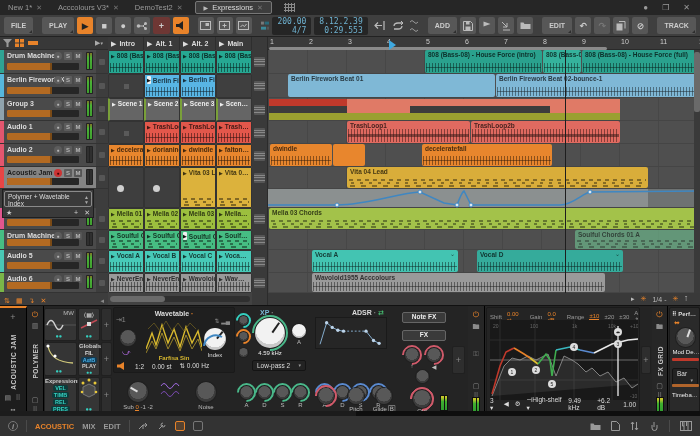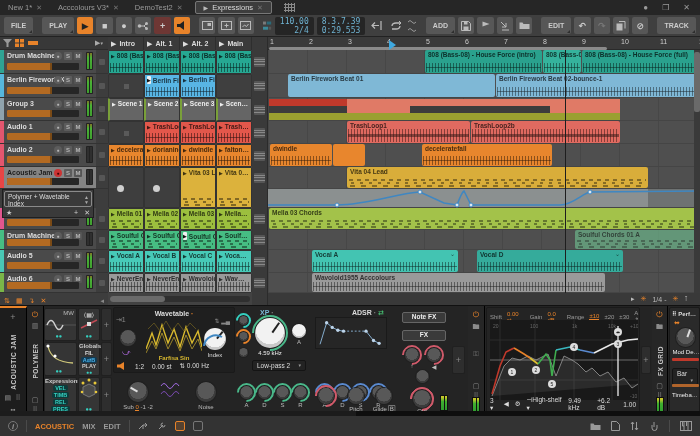--- a/index.html
+++ b/index.html
@@ -215,25 +215,25 @@
         </svg>
     </div>
     <div class="sep"></div>
     <svg class="ic" width="12" height="14" viewBox="0 0 12 14">
         <rect x="0" y="1" width="4" height="4" fill="#7a7a7a"></rect>
         <rect x="5" y="1" width="6" height="4" fill="#2a6a7a"></rect>
         <rect x="0" y="8" width="7" height="4" fill="#3a8a9a"></rect>
         <rect x="8" y="8" width="3" height="4" fill="#555"></rect>
       </svg>
     <div class="disp">
-      <span>110.00</span>
-        <span>2/4</span>
+      <span>200.00</span>
+        <span>4/7</span>
     </div>
     <div class="disp">
-      <span>8.3.7.39</span>
+      <span>8.12.2.39</span>
         <span>0:29.553</span>
     </div>
     <div class="tbtn icon" style="background:none">
       <svg class="ic" width="12" height="11" viewBox="0 0 12 11">
           <path d="M11 1v9M9 5.5H2M5 2.5l-3 3 3 3" stroke="#bbb" fill="none" stroke-width="1.2"></path>
         </svg>
     </div>
     <div class="tbtn icon" style="background:none">
       <svg class="ic" width="14" height="10" viewBox="0 0 14 10">
           <path d="M3 5a4 3.2 0 014-3h4M11 5a4 3.2 0 01-4 3H3" stroke="#bbb" fill="none" stroke-width="1.3"></path>

